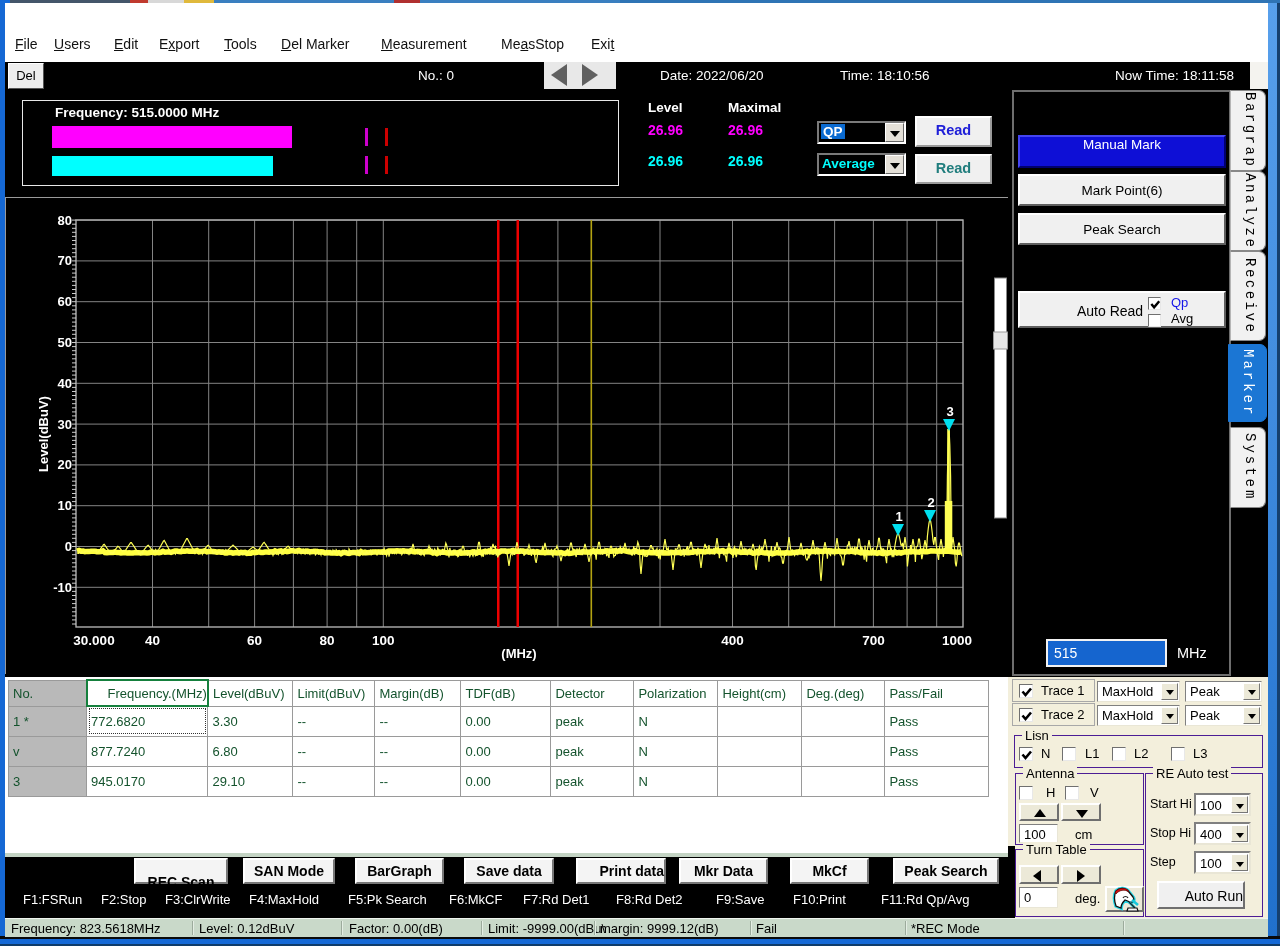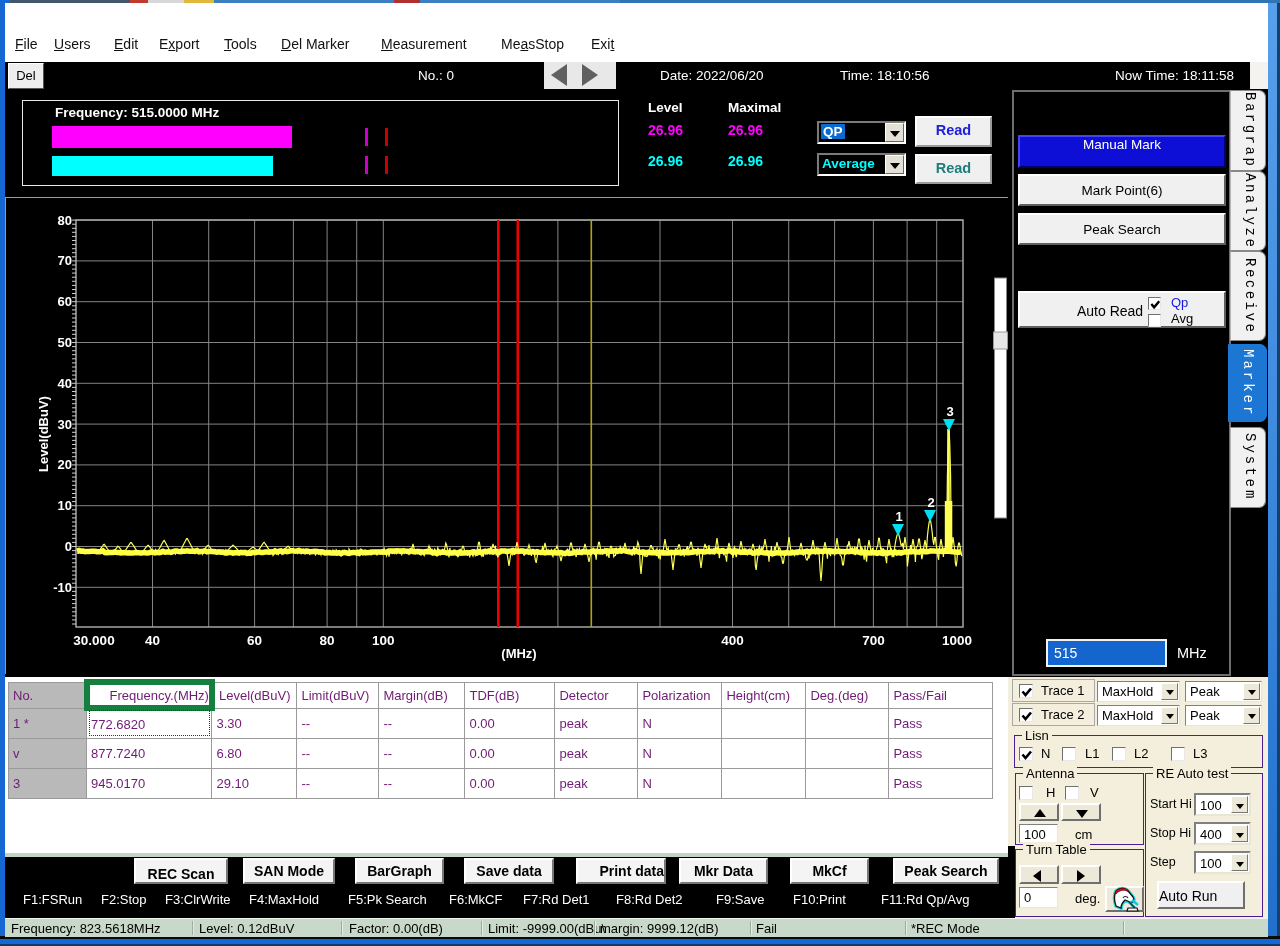--- a/index.html
+++ b/index.html
@@ -141,38 +141,38 @@
 <text x="867.4" y="447" fill="#fff" font-size="13.5" font-weight="bold" text-anchor="middle" font-family="Liberation Sans, sans-serif">700</text>
 <text x="951.0" y="447" fill="#fff" font-size="13.5" font-weight="bold" text-anchor="middle" font-family="Liberation Sans, sans-serif">1000</text>
 <text x="513" y="460" fill="#fff" font-size="13" font-weight="bold" text-anchor="middle" font-family="Liberation Sans, sans-serif">(MHz)</text>
 <text x="42" y="236" fill="#fff" font-size="13" font-weight="bold" text-anchor="middle" font-family="Liberation Sans, sans-serif" transform="rotate(-90 42 236)">Level(dBuV)</text>
 <rect x="988.5" y="80" width="12" height="240" fill="#ffffff" stroke="#888" stroke-width="1"></rect>
 <rect x="987.5" y="134" width="14" height="17" fill="#e6e6e6" stroke="#999" stroke-width="1"></rect>
 </svg>
 </div>
 
 <div class="abs" style="left:5px;top:677px;width:1003px;height:176px;background:#fff">
-<table style="position:absolute;left:3px;top:2px;border-collapse:collapse;table-layout:fixed;font-size:13px;color:#701a75">
+<table style="position:absolute;left:3px;top:2px;border-collapse:collapse;table-layout:fixed;font-size:13px;color:#14532d">
 <colgroup>
 <col style="width:78px">
 <col style="width:121px">
 <col style="width:85px">
 <col style="width:82px">
 <col style="width:86px">
 <col style="width:90px">
 <col style="width:83px">
 <col style="width:84px">
 <col style="width:84px">
 <col style="width:83px">
 <col style="width:104px">
 </colgroup>
 <tbody>
           <tr style="height:26px">
 <td style="border:1px solid #9a9a9a;background:#b9b9b9;padding:0 0 0 4px;overflow:hidden;white-space:nowrap">No.</td>
-<td style="border:6px solid #15803d;background:#fff;padding:0 0 0 20px;overflow:hidden;white-space:nowrap">Frequency.(MHz)</td>
+<td style="border:2px solid #15803d;background:#fff;padding:0 0 0 20px;overflow:hidden;white-space:nowrap">Frequency.(MHz)</td>
 <td style="border:1px solid #9a9a9a;background:#fff;padding:0 0 0 4px;overflow:hidden;white-space:nowrap">Level(dBuV)</td>
 <td style="border:1px solid #9a9a9a;background:#fff;padding:0 0 0 4px;overflow:hidden;white-space:nowrap">Limit(dBuV)</td>
 <td style="border:1px solid #9a9a9a;background:#fff;padding:0 0 0 4px;overflow:hidden;white-space:nowrap">Margin(dB)</td>
 <td style="border:1px solid #9a9a9a;background:#fff;padding:0 0 0 4px;overflow:hidden;white-space:nowrap">TDF(dB)</td>
 <td style="border:1px solid #9a9a9a;background:#fff;padding:0 0 0 4px;overflow:hidden;white-space:nowrap">Detector</td>
 <td style="border:1px solid #9a9a9a;background:#fff;padding:0 0 0 4px;overflow:hidden;white-space:nowrap">Polarization</td>
 <td style="border:1px solid #9a9a9a;background:#fff;padding:0 0 0 4px;overflow:hidden;white-space:nowrap">Height(cm)</td>
 <td style="border:1px solid #9a9a9a;background:#fff;padding:0 0 0 4px;overflow:hidden;white-space:nowrap">Deg.(deg)</td>
 <td style="border:1px solid #9a9a9a;background:#fff;padding:0 0 0 4px;overflow:hidden;white-space:nowrap">Pass/Fail</td>
 </tr>
@@ -214,21 +214,21 @@
 <td style="border:1px solid #9a9a9a;background:#fff;padding:0 0 0 4px;overflow:hidden;white-space:nowrap;"></td>
 <td style="border:1px solid #9a9a9a;background:#fff;padding:0 0 0 4px;overflow:hidden;white-space:nowrap;"></td>
 <td style="border:1px solid #9a9a9a;background:#fff;padding:0 0 0 4px;overflow:hidden;white-space:nowrap;">Pass</td>
 </tr>
 </tbody>
       </table>
 </div>
 <div class="abs" style="left:5px;top:853px;width:1003px;height:4px;background:#c4d4c4"></div>
 
 <div class="abs" style="left:5px;top:857px;width:1003px;height:28px;background:#000;color:#000;font-size:14px;font-weight:bold">
-<div class="abs" style="left:129px;top:1px;width:94px;height:26px;background:#f4f4f4;border:2px solid;border-color:#fff #777 #777 #fff;text-align:center;padding-top:6px">REC Scan</div>
+<div class="abs" style="left:129px;top:1px;width:94px;height:26px;background:#f4f4f4;border:2px solid;border-color:#fff #777 #777 #fff;text-align:center;padding-top:14px">REC Scan</div>
 <div class="abs" style="left:238px;top:1px;width:92px;height:26px;background:#f4f4f4;border:2px solid;border-color:#fff #777 #777 #fff;text-align:center;padding-top:3px">SAN Mode</div>
 <div class="abs" style="left:350px;top:1px;width:89px;height:26px;background:#f4f4f4;border:2px solid;border-color:#fff #777 #777 #fff;text-align:center;padding-top:3px">BarGraph</div>
 <div class="abs" style="left:459px;top:1px;width:90px;height:26px;background:#f4f4f4;border:2px solid;border-color:#fff #777 #777 #fff;text-align:center;padding-top:3px">Save data</div>
 <div class="abs" style="left:571px;top:1px;width:90px;height:26px;background:#f4f4f4;border:2px solid;border-color:#fff #777 #777 #fff;text-align:right;padding-top:3px">Print data</div>
 <div class="abs" style="left:674px;top:1px;width:89px;height:26px;background:#f4f4f4;border:2px solid;border-color:#fff #777 #777 #fff;text-align:center;padding-top:3px">Mkr Data</div>
 <div class="abs" style="left:785px;top:1px;width:79px;height:26px;background:#f4f4f4;border:2px solid;border-color:#fff #777 #777 #fff;text-align:center;padding-top:3px">MkCf</div>
 <div class="abs" style="left:888px;top:1px;width:106px;height:26px;background:#f4f4f4;border:2px solid;border-color:#fff #777 #777 #fff;text-align:center;padding-top:3px">Peak Search</div>
 </div>
 
 <div class="abs" style="left:5px;top:885px;width:1003px;height:28px;background:#000;color:#fff;font-size:13px">
@@ -406,13 +406,13 @@
         <i style="top:7px"></i>
       </span>
     </div>
 <span class="lbl" style="left:1150px;top:855px;font-size:12.5px">Step</span>
 <div class="combo" style="left:1194px;top:851px;width:57px;height:23px;border-width:2px">
       <span class="v" style="top:3px">100</span>
       <span class="ab">
         <i style="top:7px"></i>
       </span>
     </div>
-<div class="gbtn" style="left:1157px;top:881px;width:88px;height:28px;background:#f0f0f0;text-align:left;padding-top:5px;font-size:14px;color:#000">Auto Run</div>
+<div class="gbtn" style="left:1157px;top:881px;width:88px;height:28px;background:#f0f0f0;text-align:right;padding-top:5px;font-size:14px;color:#000">Auto Run</div>
 </div>
 </body></html>

